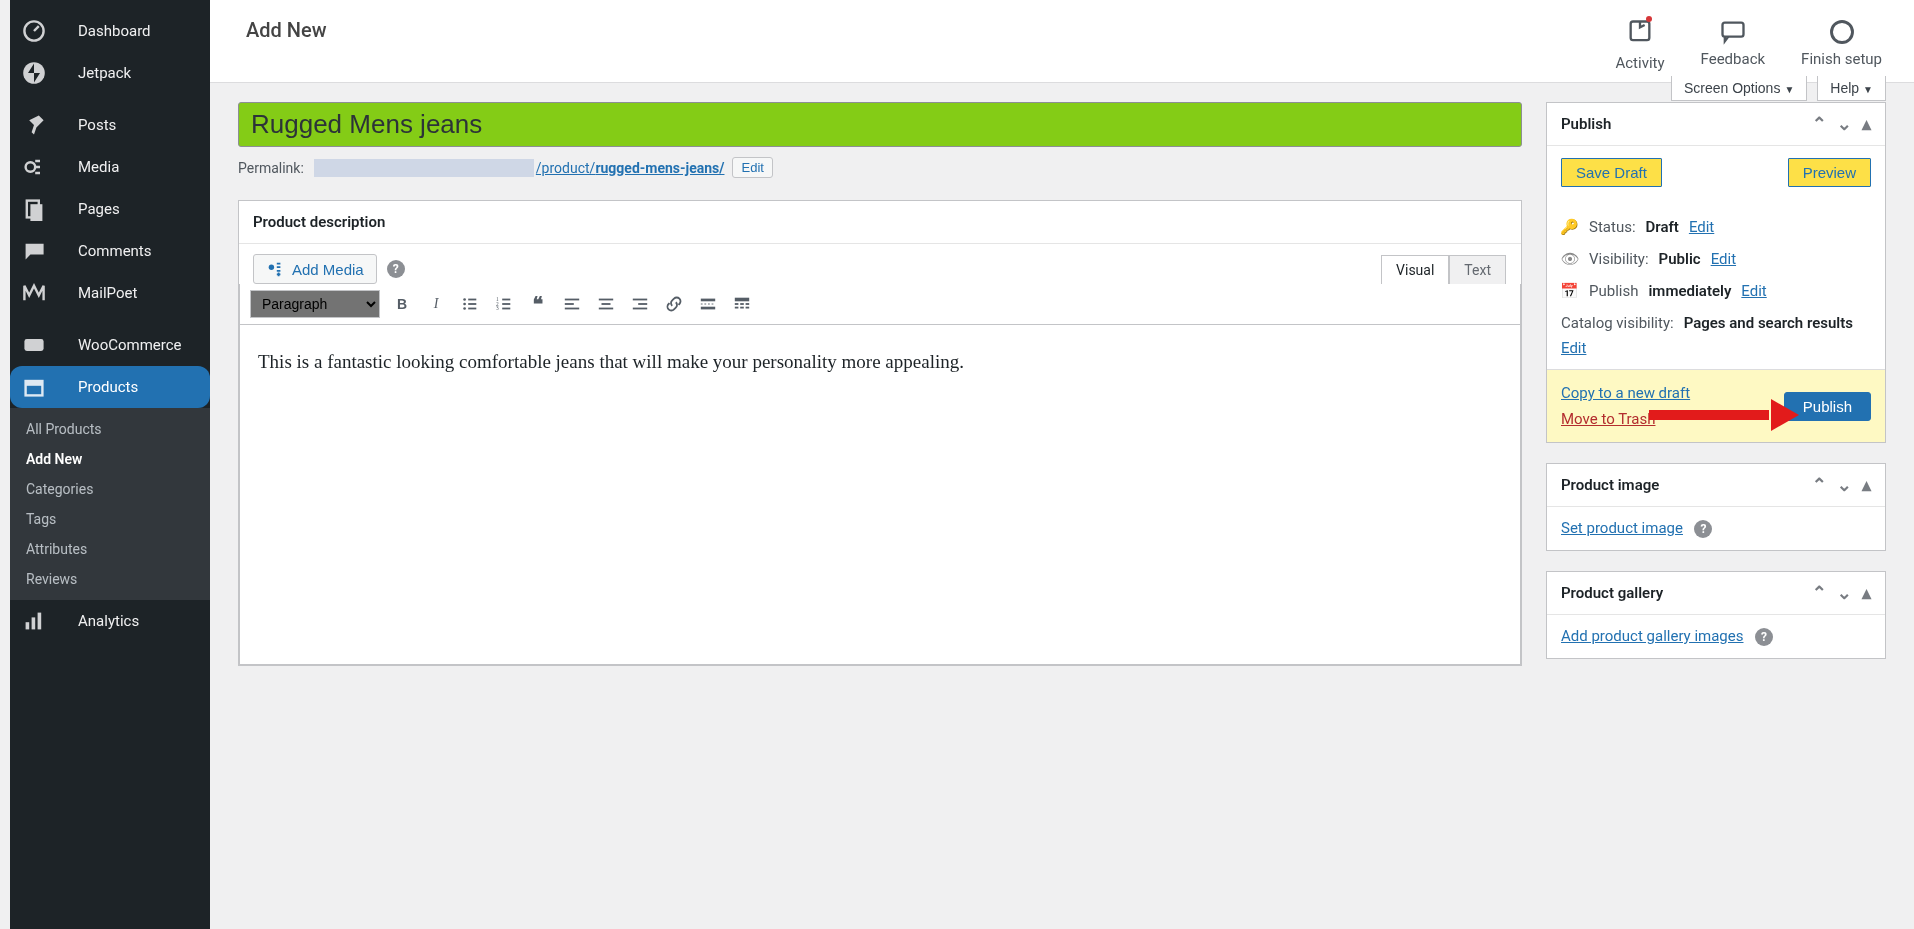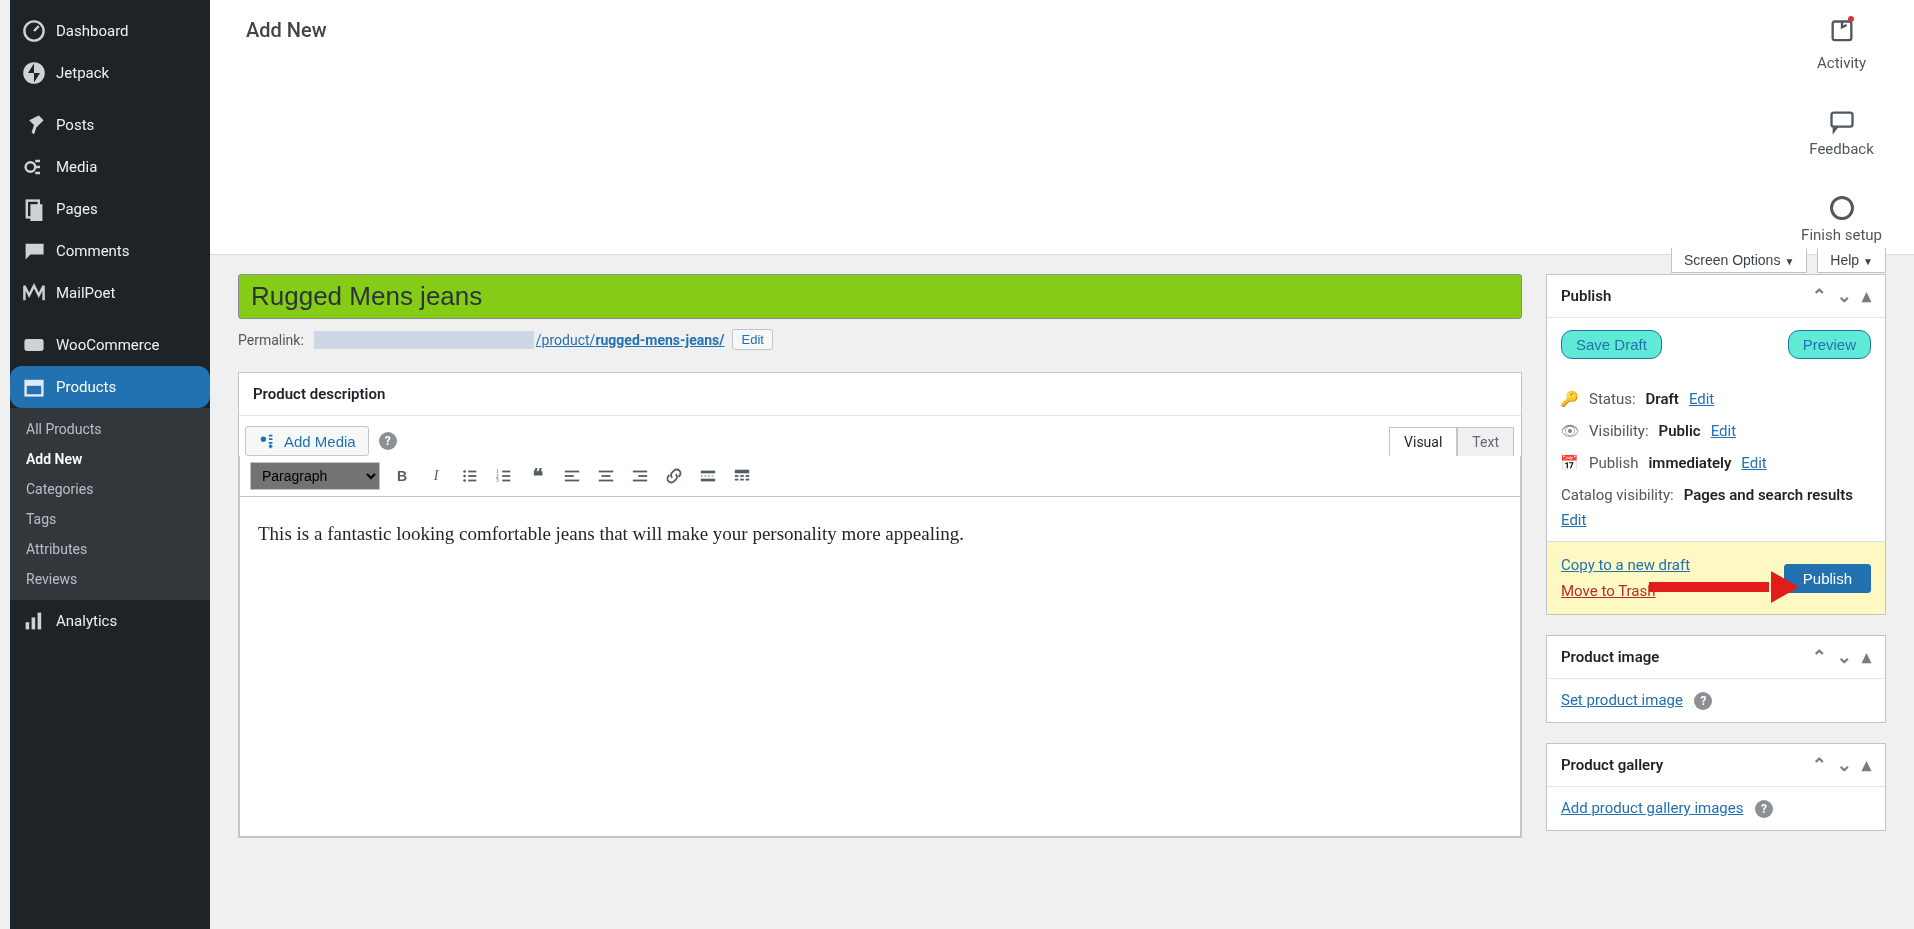--- a/index.html
+++ b/index.html
@@ -28,20 +28,21 @@
   flex-direction: column;
 }
 .menu-item {
   display: flex;
   align-items: center;
   padding: 9px 12px;
   color: #f0f0f1;
   cursor: pointer;
   font-size: 15px;
   position: relative;
+  gap: 22px;
 }
 .menu-item .icon { width: 24px; display:inline-flex; align-items:center; justify-content:center; margin-right:10px; opacity:.85;}
 .menu-item.active {
   background: #2271b1;
   color: #fff;
   border-radius: 12px;
 }
 .menu-item.active::after {
   content: "";
   position: absolute;
@@ -69,21 +70,21 @@
 
 .topbar {
   background:#fff;
   display:flex;
   justify-content:space-between;
   align-items:flex-start;
   padding: 18px 32px 10px 36px;
   border-bottom: 1px solid #dcdcde;
 }
 .topbar-title { font-size:20px; font-weight:500; color:#444; }
-.topbar-actions { display:flex; gap:36px;flex-direction:column; }
+.topbar-actions { display:flex; gap:36px; }
 .topbar-action { display:flex; flex-direction:column; align-items:center; gap:4px; color:#50575e; font-size:15px; cursor:pointer; position:relative;}
 .topbar-action svg { width:28px; height:28px; }
 .dot { position:absolute; top:-2px; right:2px; width:6px; height:6px; border-radius:50%; background:#d63638;}
 
 
 .screen-row { display:flex; justify-content:flex-end; padding: 0 28px; gap:10px; margin-top:-6px; }
 .screen-btn { background:#fff; border:1px solid #c3c4c7; border-top:none; padding:4px 12px; font-size:14px; color:#3c434a; cursor:pointer; position:relative; top:-1px;}
 .screen-btn .tri { font-size:10px; margin-left:4px;}
 
 
@@ -110,21 +111,21 @@
 .permalink-edit-btn { border:1px solid #c3c4c7; background:#f6f7f7; padding:2px 8px; font-size:13px; color:#2271b1; border-radius:3px; cursor:pointer; margin-left:6px;}
 .permalink-redacted { display:inline-block; width:220px; height:18px; background:#cfd7e6; vertical-align:middle;}
 
 
 .postbox { border:1px solid #c3c4c7; background:#fff; }
 .postbox-header { padding: 12px 14px; font-size:15px; font-weight:600; border-bottom:1px solid #e5e5e5; display:flex; justify-content:space-between; align-items:center;}
 .postbox-hdr-icons { display:flex; gap:10px; color:#787c82; }
 .postbox-hdr-icons span { cursor:pointer; font-size:18px; line-height:1;}
 
 
-.editor-top { display:flex; justify-content:space-between; align-items:center; padding:10px 6px 0; }
+.editor-top { display:flex; justify-content:space-between; align-items:center; padding:10px 14px 0; }
 .add-media-btn { display:inline-flex; align-items:center; gap:8px; border:1px solid #c3c4c7; background:#f6f7f7; color:#2271b1; padding:5px 12px; font-size:15px; border-radius:3px; cursor:pointer;}
 .add-media-btn svg { width:18px; height:18px; fill:#2271b1;}
 .help-q { width:18px;height:18px;border-radius:50%;background:#8c8f94;color:#fff;display:inline-flex;align-items:center;justify-content:center;font-size:12px;margin-left:10px;font-weight:bold;}
 
 .editor-tabs { display:flex; border-bottom:1px solid #c3c4c7; align-self:flex-end; margin-right:1px;}
 .editor-tab { padding:6px 14px; border:1px solid #c3c4c7; border-bottom:none; background:#f0f0f1; color:#646970; cursor:pointer; font-size:14px; position:relative; top:1px;}
 .editor-tab.active { background:#fff; color:#1d2327; }
 
 .toolbar { display:flex; align-items:center; gap:10px; padding:6px 10px; border:1px solid #c3c4c7; border-top:none; background:#fff;}
 .toolbar select { border:1px solid #c3c4c7; padding:4px 7px; font-size:14px; background:#737373; width:130px;}
@@ -134,21 +135,21 @@
 .editor-body { padding:22px 18px; min-height:340px; font-family:Georgia, serif; font-size:19px; color:#1d2327; line-height:1.6; border:1px solid #c3c4c7; border-top:none;}
 
 
 .panel-body { padding:12px 14px; }
 .panel-row { display:flex; align-items:center; gap:10px; padding:7px 0; color:#50575e; font-size:15px;}
 .panel-row .icon { width:18px; display:inline-flex; justify-content:center; color:#888;}
 .panel-row a { color:#2271b1; text-decoration:underline; cursor:pointer;}
 .panel-row b { color:#1d2327; font-weight:600;}
 
 .panel-top-btns { display:flex; justify-content:space-between; padding:12px 14px;}
-.btn-secondary { border:1px solid #2271b1; color:#2271b1; background:#5eead4; padding:5px 14px; font-size:15px; border-radius:11px; cursor:pointer;}
+.btn-secondary { border:1px solid #2271b1; color:#2271b1; background:#fde047; padding:5px 14px; font-size:15px; border-radius:1px; cursor:pointer;}
 .btn-primary { background:#2271b1; color:#fff; border:1px solid #2271b1; padding:5px 18px; font-size:15px; border-radius:3px; cursor:pointer;}
 
 .panel-footer { background:#fef9c3; border-top:1px solid #dcdcde; padding:14px; display:flex; justify-content:space-between; align-items:center;}
 .link-action { color:#2271b1; text-decoration:underline; cursor:pointer; font-size:15px;}
 .link-danger { color:#b32d2e; text-decoration:underline; cursor:pointer; font-size:15px;}
 
 
 .red-arrow { position:absolute; width:150px; height:18px; pointer-events:none; }
 .red-arrow-line { position:absolute; left:0; top:4px; width:120px; height:10px; background:#e21b1b;}
 .red-arrow-head { position:absolute; right:0; top:-7px; width:0;height:0; border-left:28px solid #e21b1b; border-top:16px solid transparent; border-bottom:16px solid transparent;}

